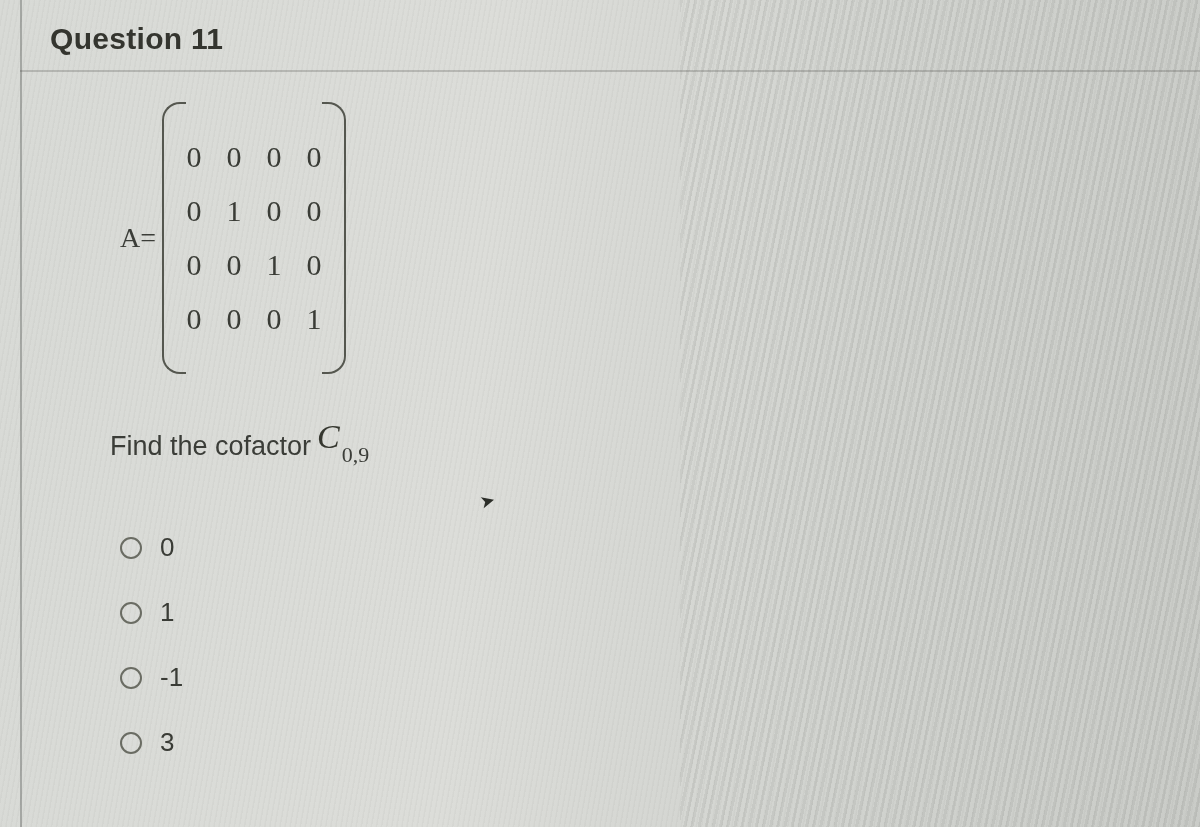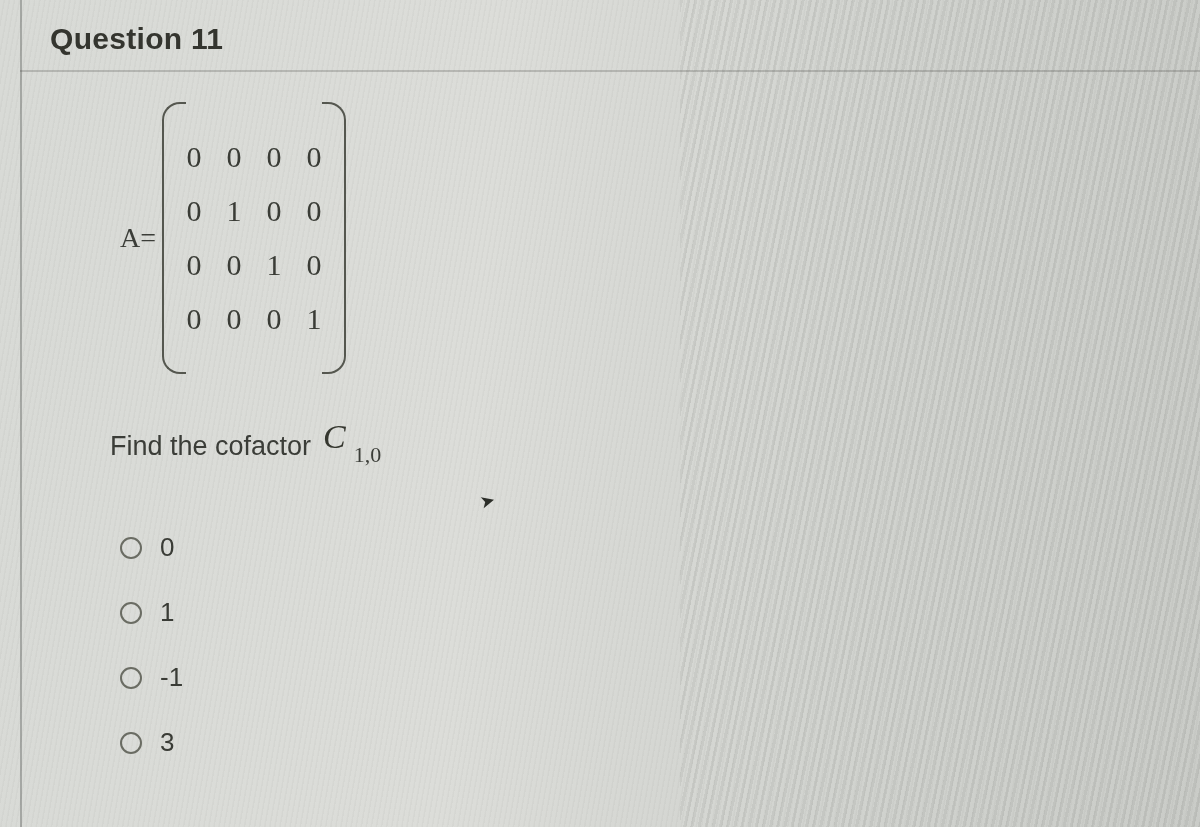--- a/index.html
+++ b/index.html
@@ -108,21 +108,21 @@
     }
     .matrix-row span {
       width: 20px;
       text-align: center;
     }
     .prompt {
       margin-top: 50px;
       margin-left: 60px;
       display: flex;
       align-items: flex-end;
-      gap: 12px;
+      gap: 6px;
     }
     .prompt-text {
       font-size: 27px;
       color: #3b3d38;
     }
     .cofactor-symbol {
       font-family: "Times New Roman", serif;
       font-style: italic;
       font-size: 34px;
       color: #35372f;
@@ -224,21 +224,21 @@
         <span>0</span>
         <span>0</span>
         <span>1</span>
       </div>
     </div>
   </div>
 
   <div class="prompt">
     <span class="prompt-text">Find the cofactor</span>
     <span class="cofactor-symbol">C</span>
-    <span class="cofactor-sub">1,0</span>
+    <span class="cofactor-sub">0,9</span>
   </div>
 
   <div class="options">
     <label class="option">
       <span class="radio"></span>
       <span class="option-label">0</span>
     </label>
     <label class="option">
       <span class="radio"></span>
       <span class="option-label">1</span>

